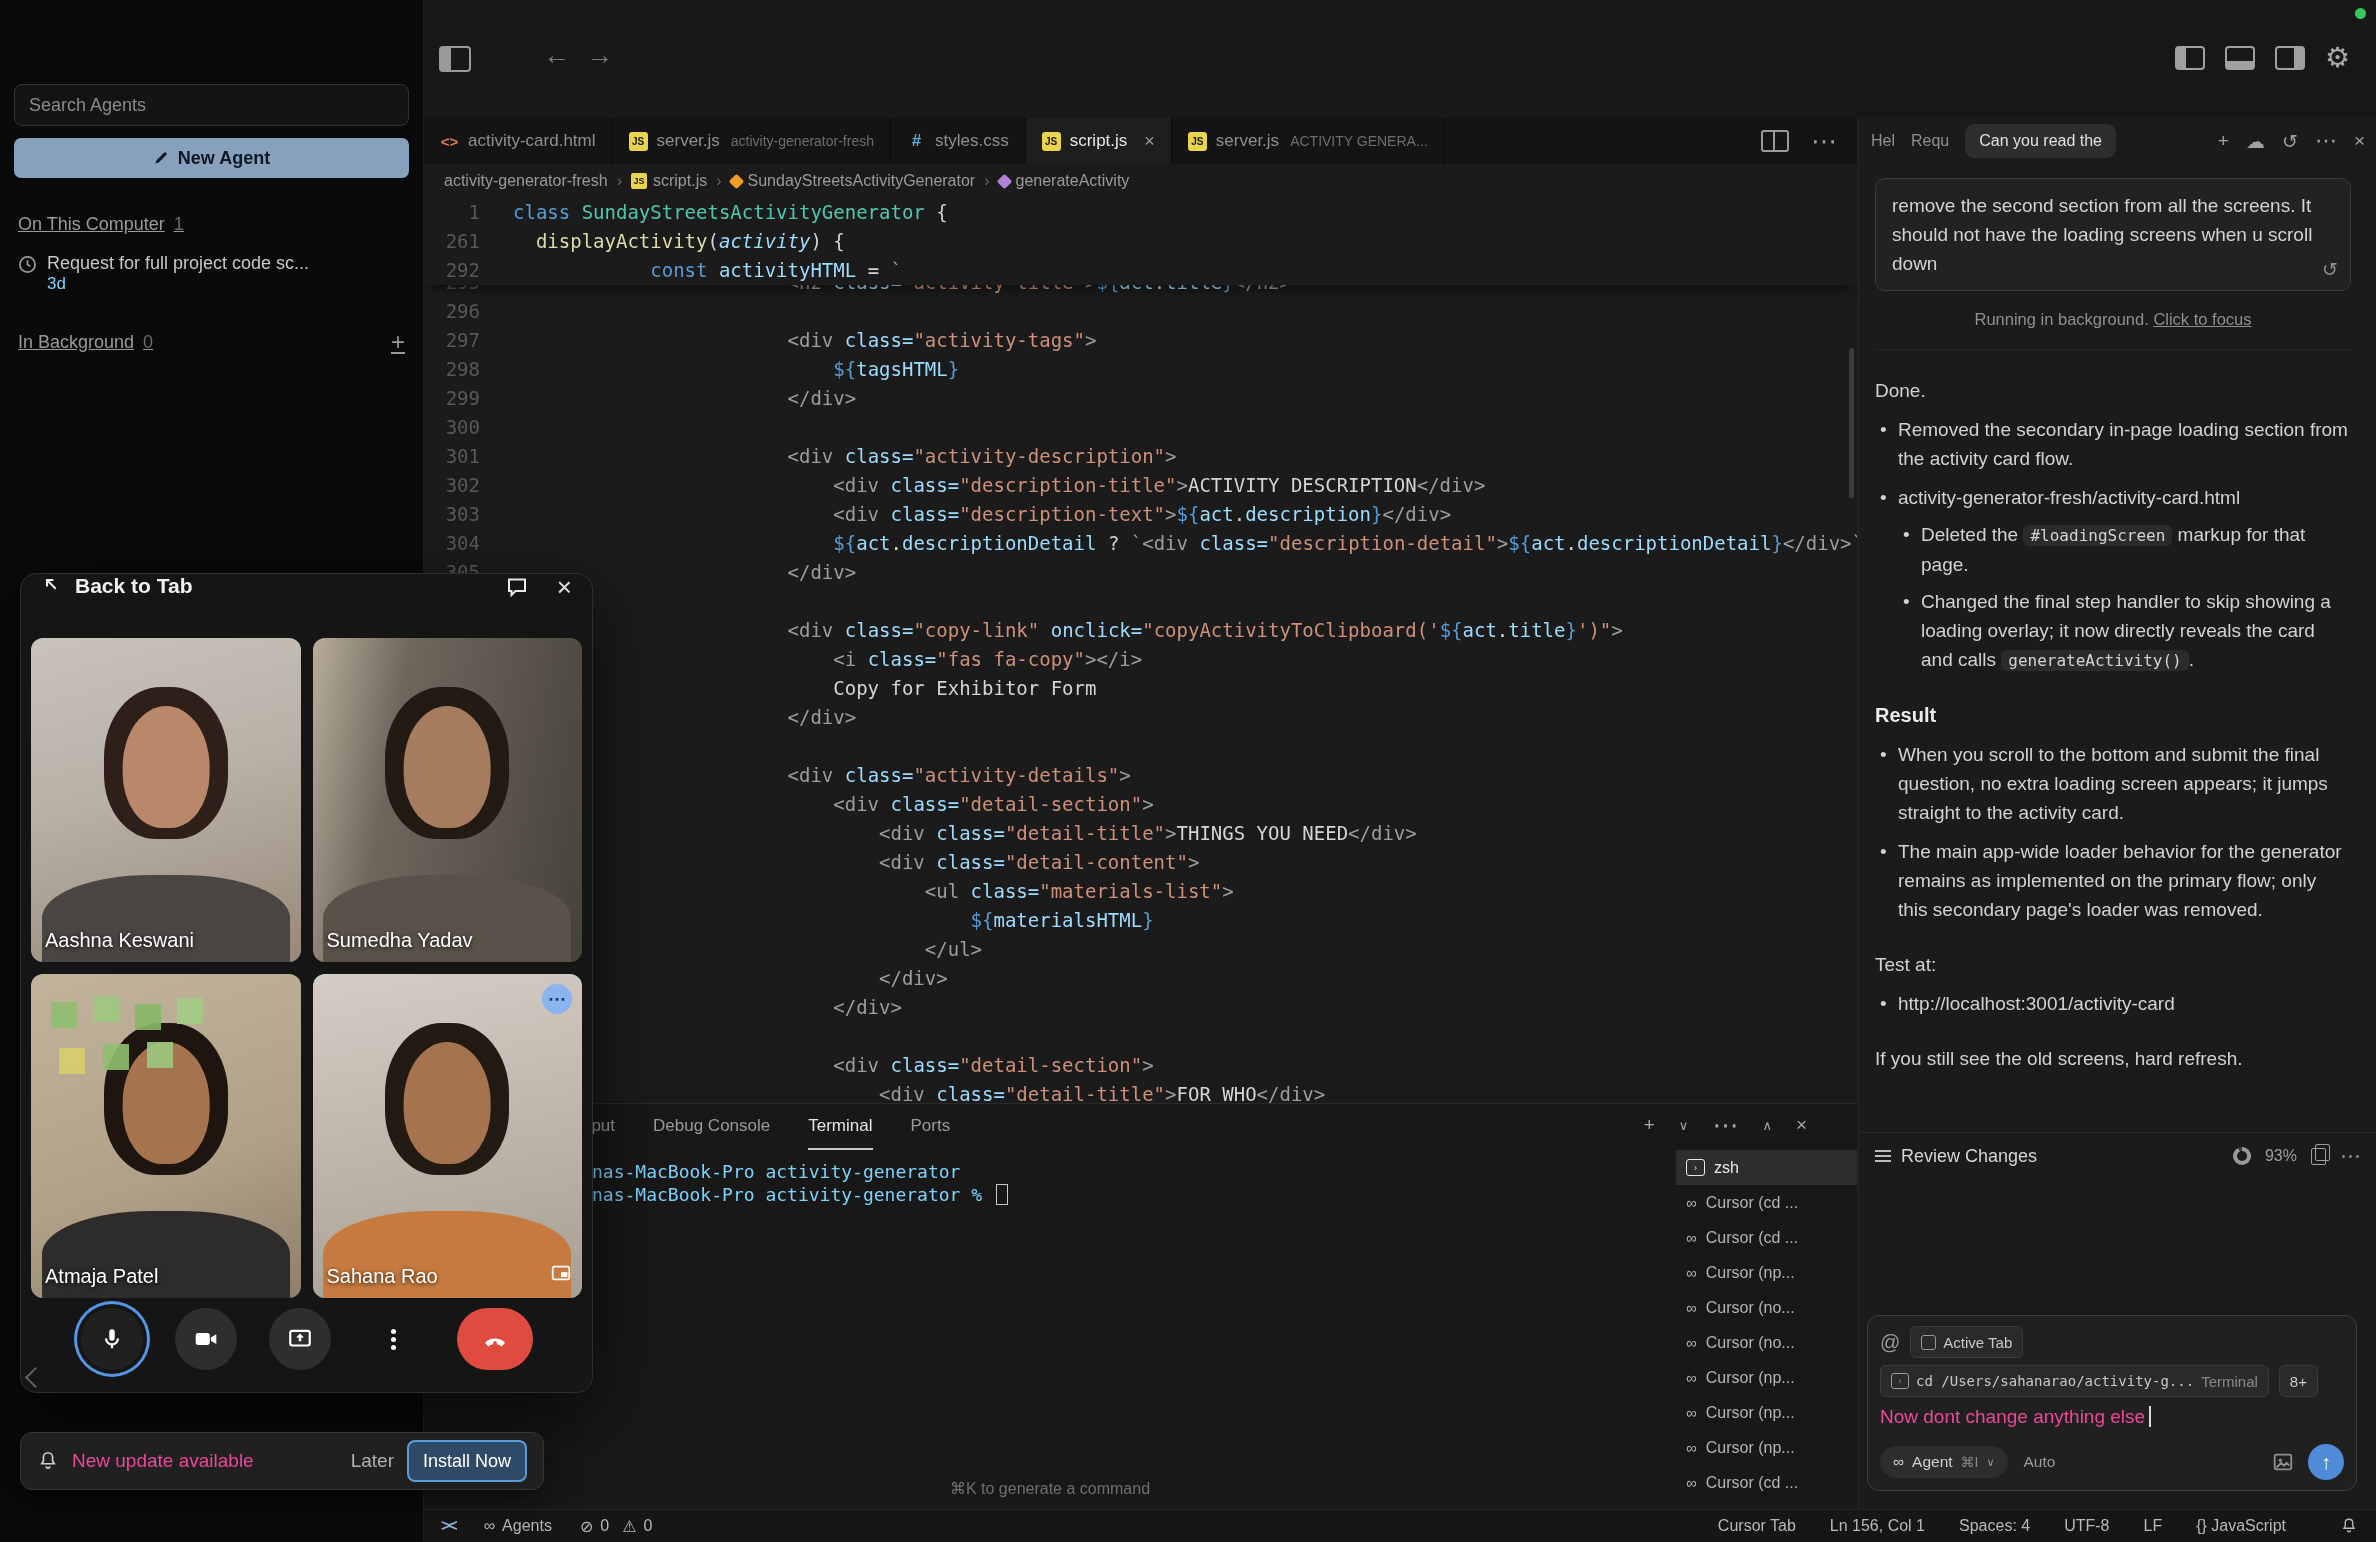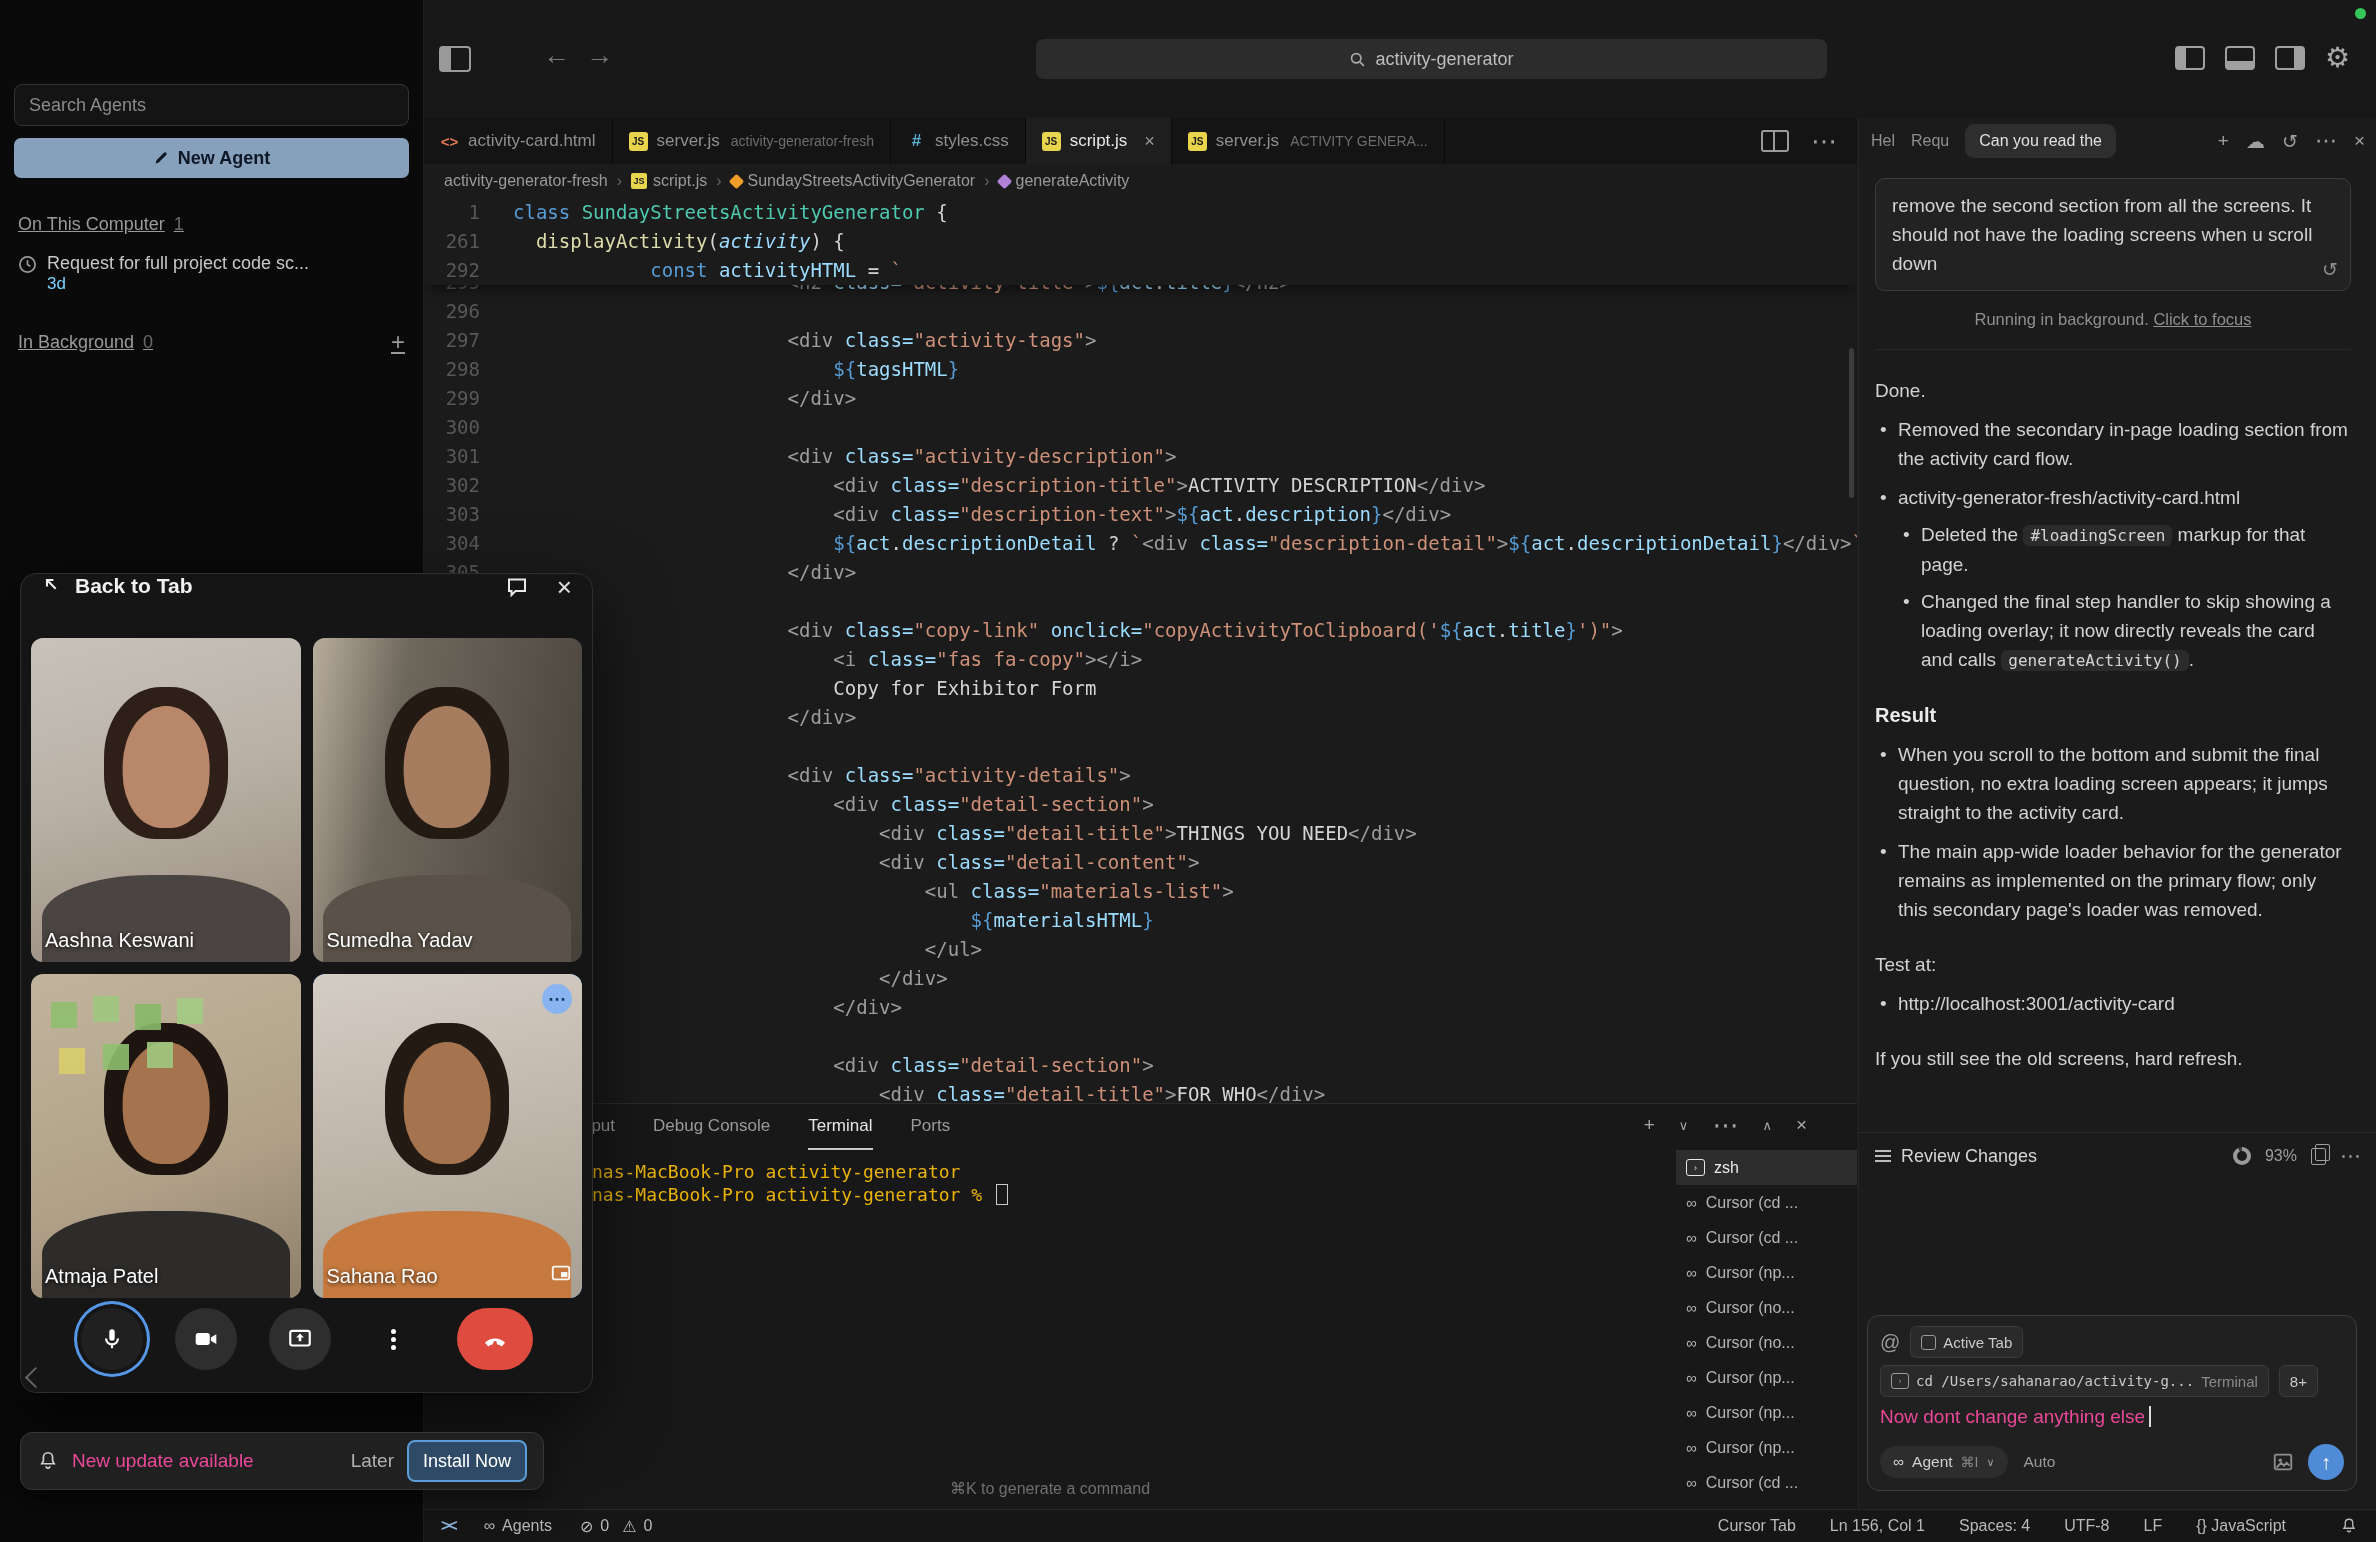--- a/index.html
+++ b/index.html
@@ -66,21 +66,21 @@
   .tok-k{color:#569cd6}.tok-c{color:#4ec9b0}.tok-f{color:#dcdcaa}.tok-p{color:#9cdcfe;font-style:italic}
   .tok-v{color:#9cdcfe}.tok-s{color:#ce9178}.tok-t{color:#9d9d9d}.tok-d{color:#d4d4d4}
   .vscroll{position:absolute;right:3px;top:150px;width:5px;height:150px;background:#3c3c3c;border-radius:3px;}
 
   
   .panel{position:absolute;left:424px;top:1103px;width:1433px;height:406px;background:#181818;border-top:1px solid #2b2b2b;}
   .phead{height:46px;display:flex;align-items:center;padding-left:140px;gap:38px;font-size:17px;color:#9a9a9a;}
   .ptab{height:44px;display:flex;align-items:center;border-bottom:2px solid transparent;}
   .ptab.active{color:#e5e5e5;border-bottom-color:#c9c9c9;}
   .pacts{position:absolute;right:50px;top:10px;display:flex;gap:24px;color:#a8a8a8;font-size:19px;align-items:center;}
-  .termout{position:absolute;left:168px;top:56px;font-family:"DejaVu Sans Mono",monospace;font-size:18px;line-height:23px;color:#eab308;}
+  .termout{position:absolute;left:168px;top:56px;font-family:"DejaVu Sans Mono",monospace;font-size:18px;line-height:23px;color:#7dd3fc;}
   .tcur{display:inline-block;width:10px;height:19px;border:1px solid #c9c9c9;margin-left:3px;vertical-align:text-bottom;}
   .thint{position:absolute;left:0;width:1252px;bottom:12px;text-align:center;color:#6f6f6f;font-size:16px;}
   .sessions{position:absolute;right:0;top:46px;width:181px;bottom:0;overflow:hidden;}
   .sess{height:35px;display:flex;align-items:center;gap:9px;padding:0 10px;font-size:16px;color:#b5b5b5;white-space:nowrap;}
   .sess.sel{background:#2d2d2d;color:#e8e8e8;}
   .sic-shell{width:17px;height:15px;border:1.5px solid currentColor;border-radius:3px;font-size:9px;display:flex;align-items:center;justify-content:center;flex:none;}
   .sic-agent{font-size:15px;flex:none;}
   .sesslbl{overflow:hidden;text-overflow:ellipsis;}
 
   
@@ -181,27 +181,20 @@
 <body>
 
 <div class="win">
 
   <div class="titlebar">
     <div class="tbtoggle">
         <i></i>
       </div>
     <span class="tbarrow" style="left:120px;">←</span>
     <span class="tbarrow" style="left:163px;">→</span>
-    <div class="tbsearch">
-      <svg width="17" height="17" viewBox="0 0 20 20">
-          <circle cx="8.5" cy="8.5" r="5.5" fill="none" stroke="#a8a8a8" stroke-width="2"></circle>
-          <line x1="12.8" y1="12.8" x2="17.5" y2="17.5" stroke="#a8a8a8" stroke-width="2"></line>
-        </svg>
-      <span>activity-generator</span>
-    </div>
     <div class="tbicons">
       <span class="lay lay-l">
           <i></i>
         </span>
       <span class="lay lay-b">
           <i></i>
         </span>
       <span class="lay lay-r">
           <i></i>
         </span>

